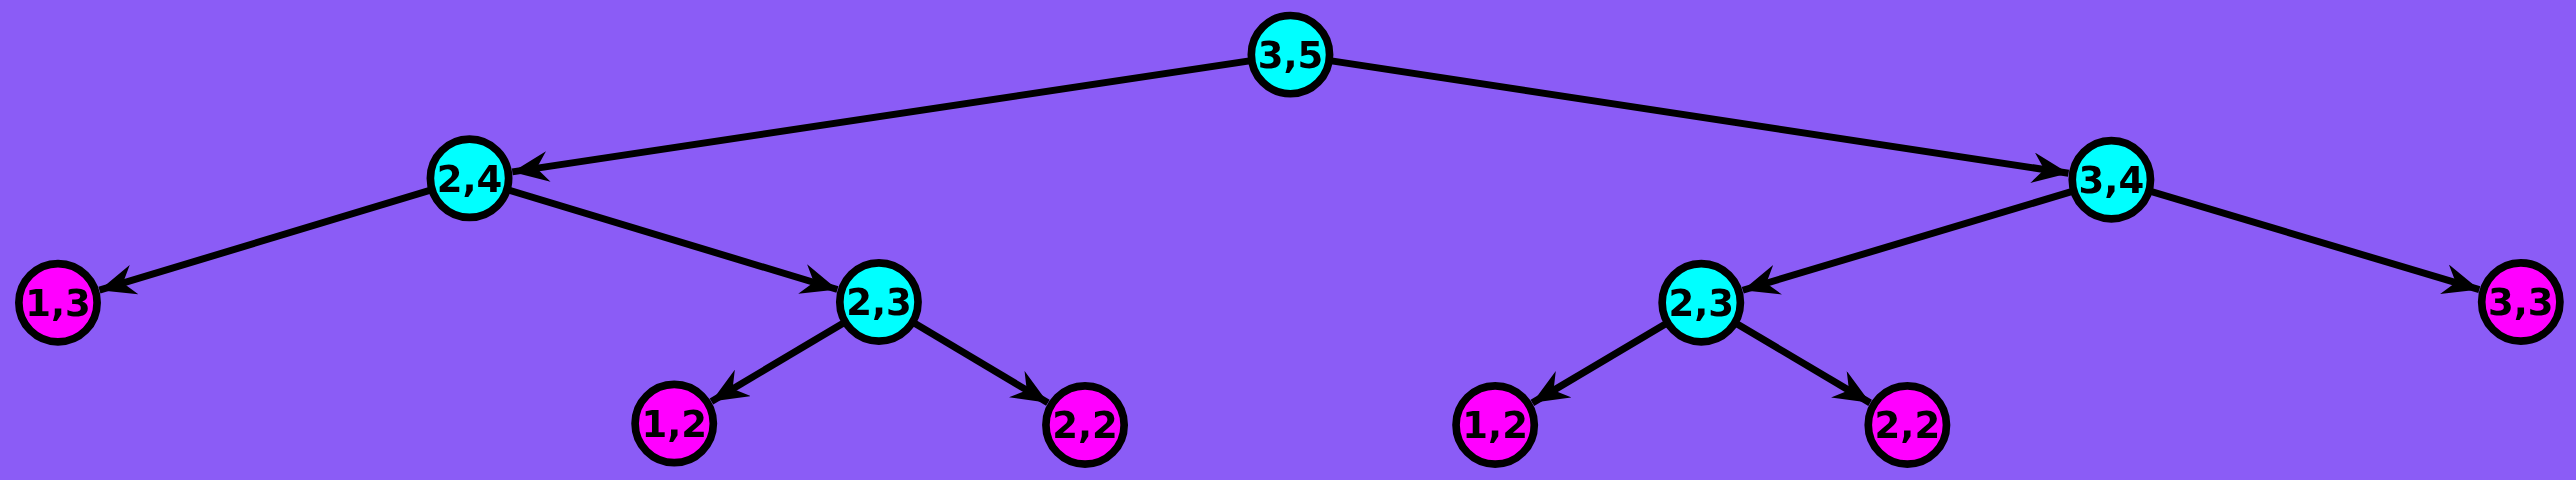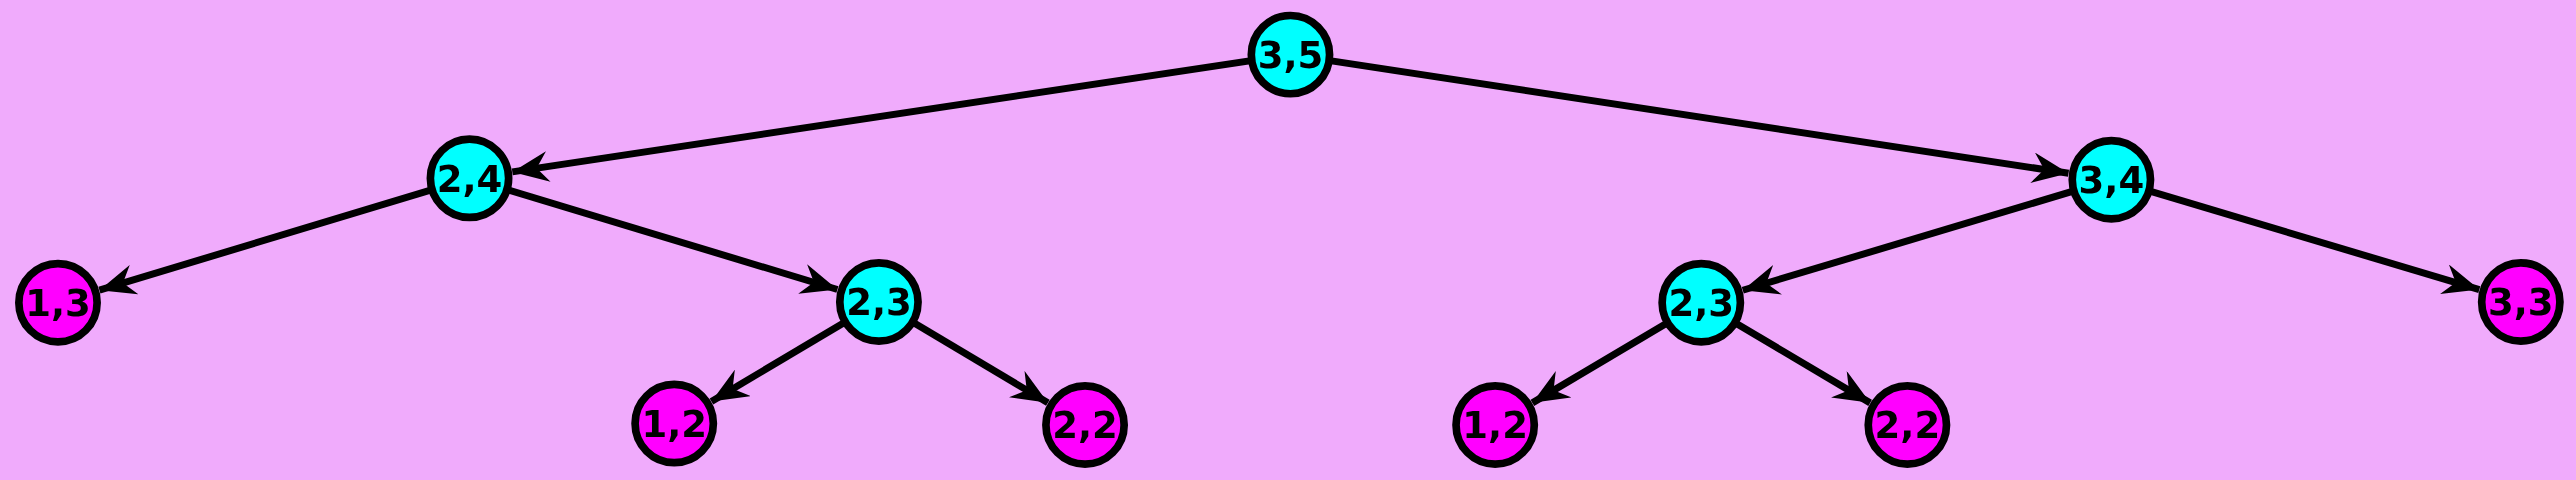--- a/index.html
+++ b/index.html
@@ -4,21 +4,21 @@
 <style>
   html, body {
     margin: 0;
     padding: 0;
     background: #ffffff;
   }
   .canvas {
     position: relative;
     width: 2576px;
     height: 481px;
-    background: #f0abfc;
+    background: #8b5cf6;
     overflow: hidden;
     font-family: "DejaVu Sans", sans-serif;
   }
   svg { display: block; }
   .edge-line {
     stroke: #000000;
     fill: none;
   }
   .node-circle {
     stroke: #000000;

